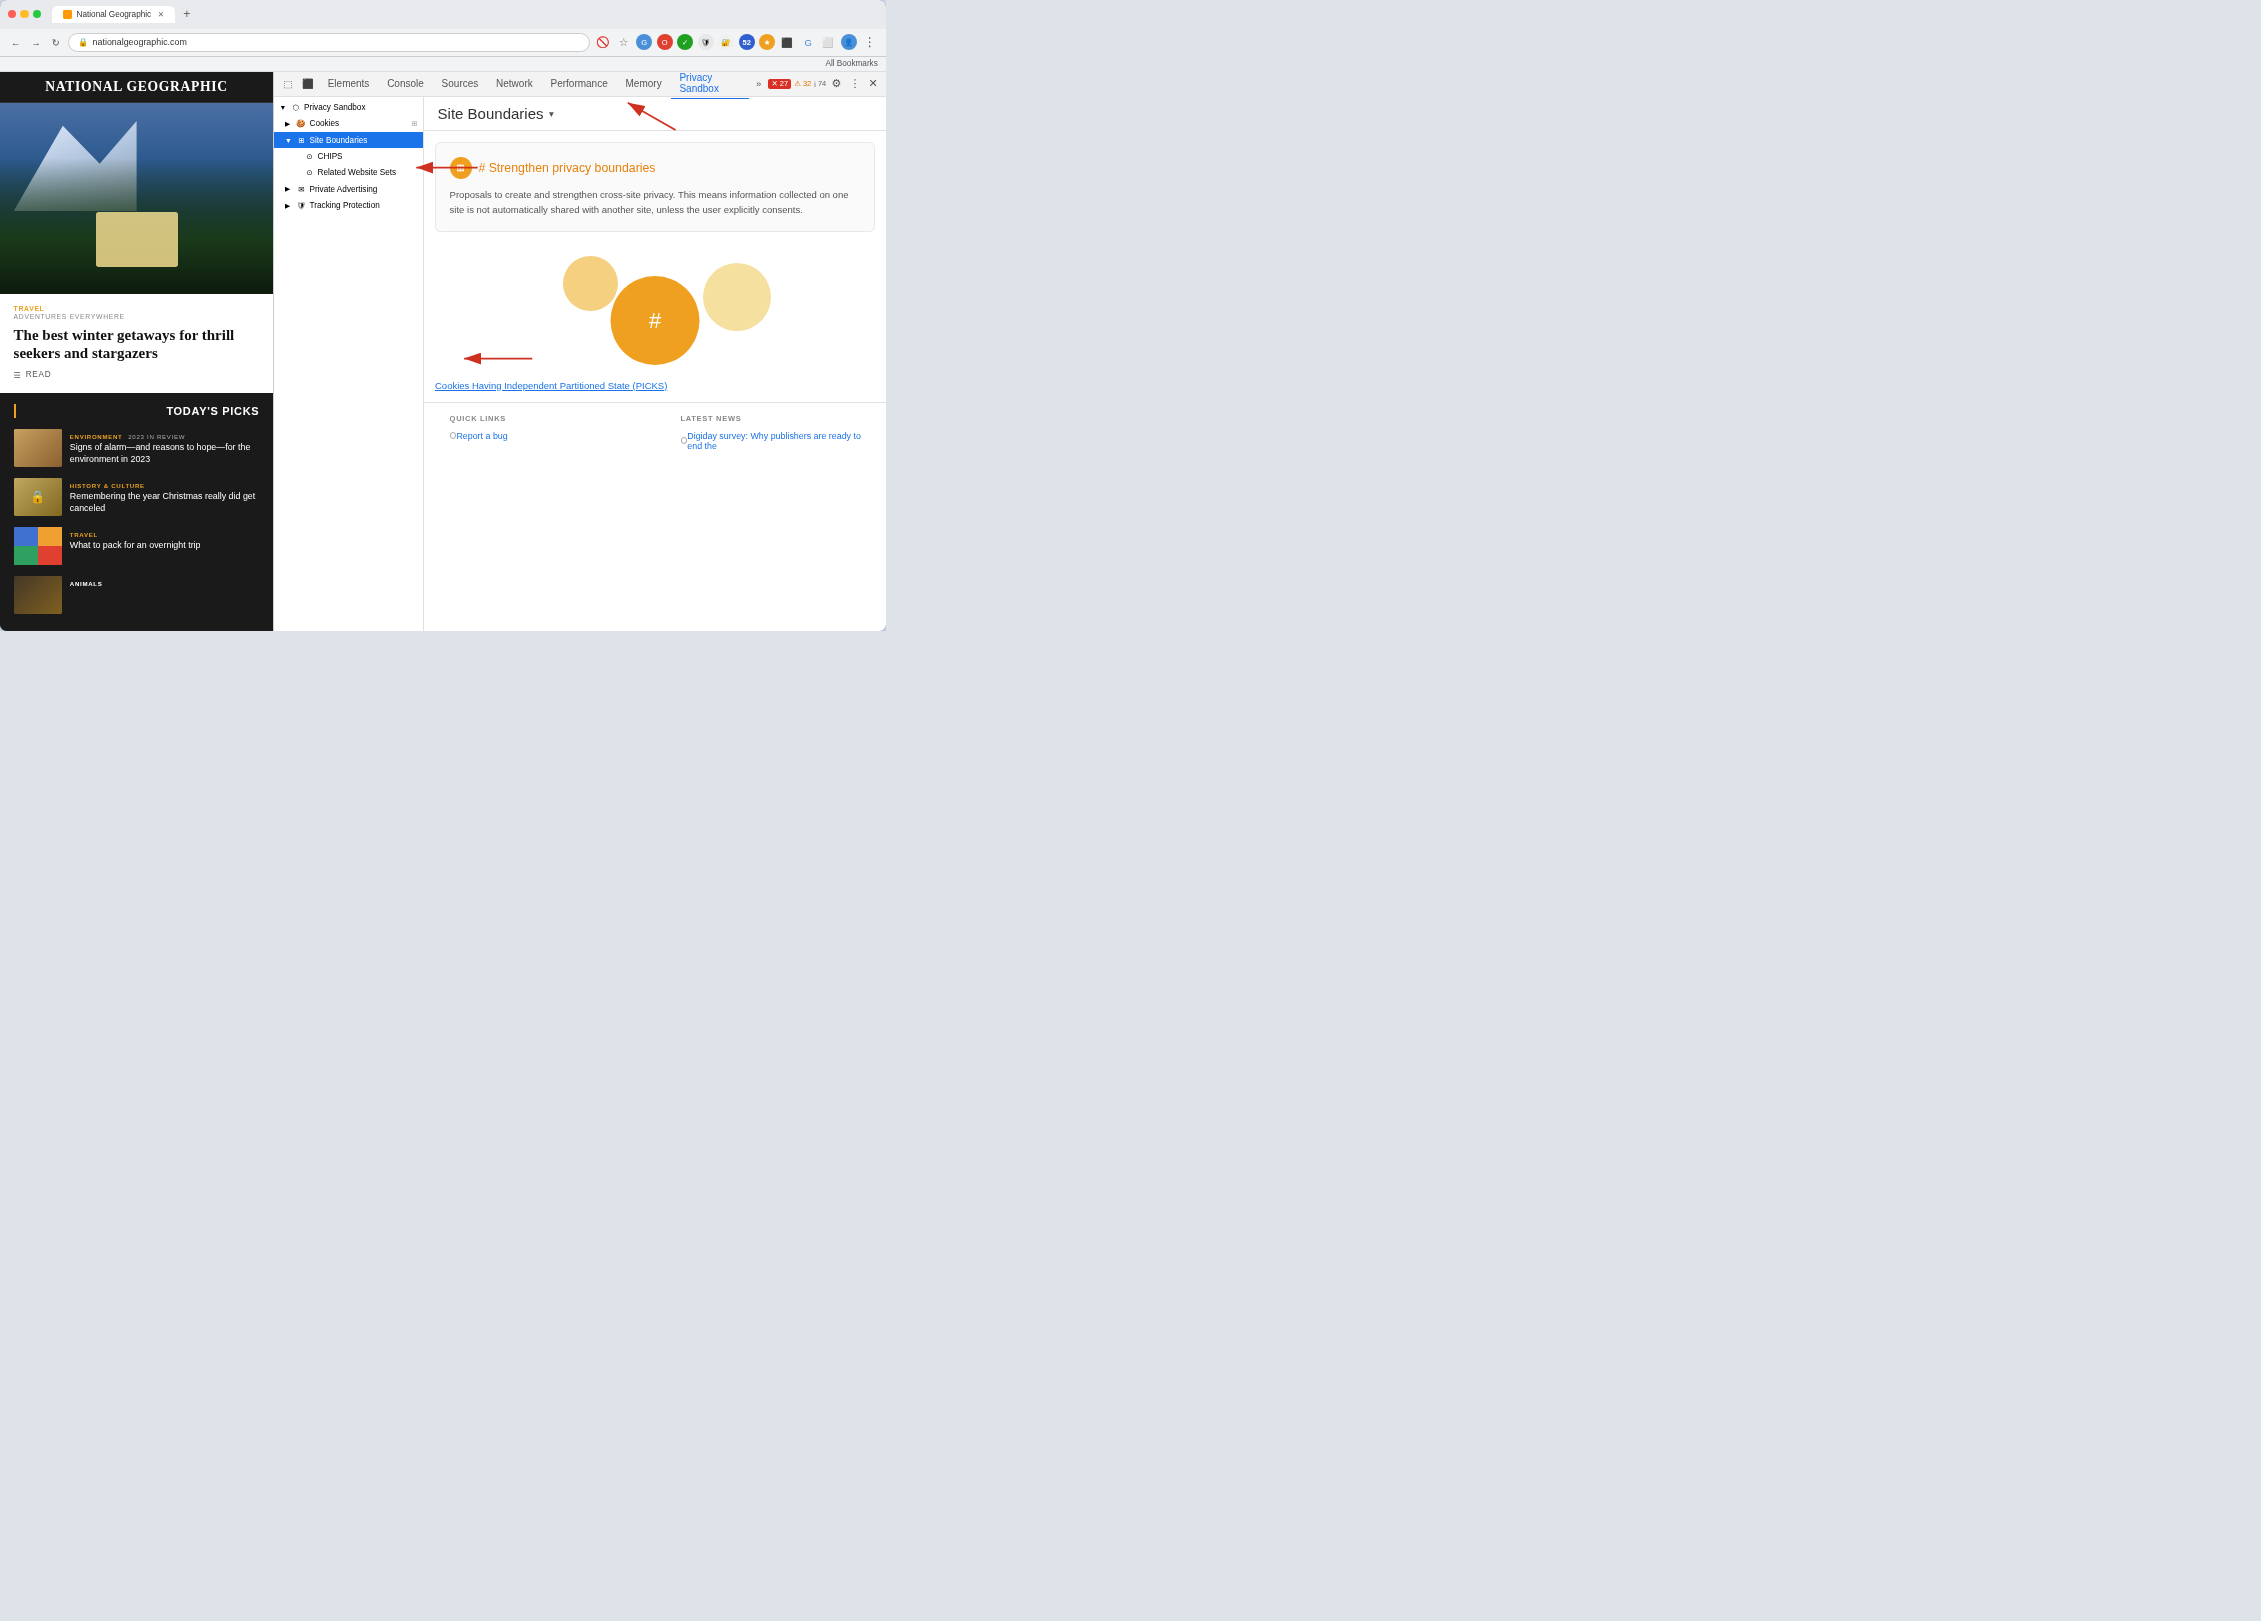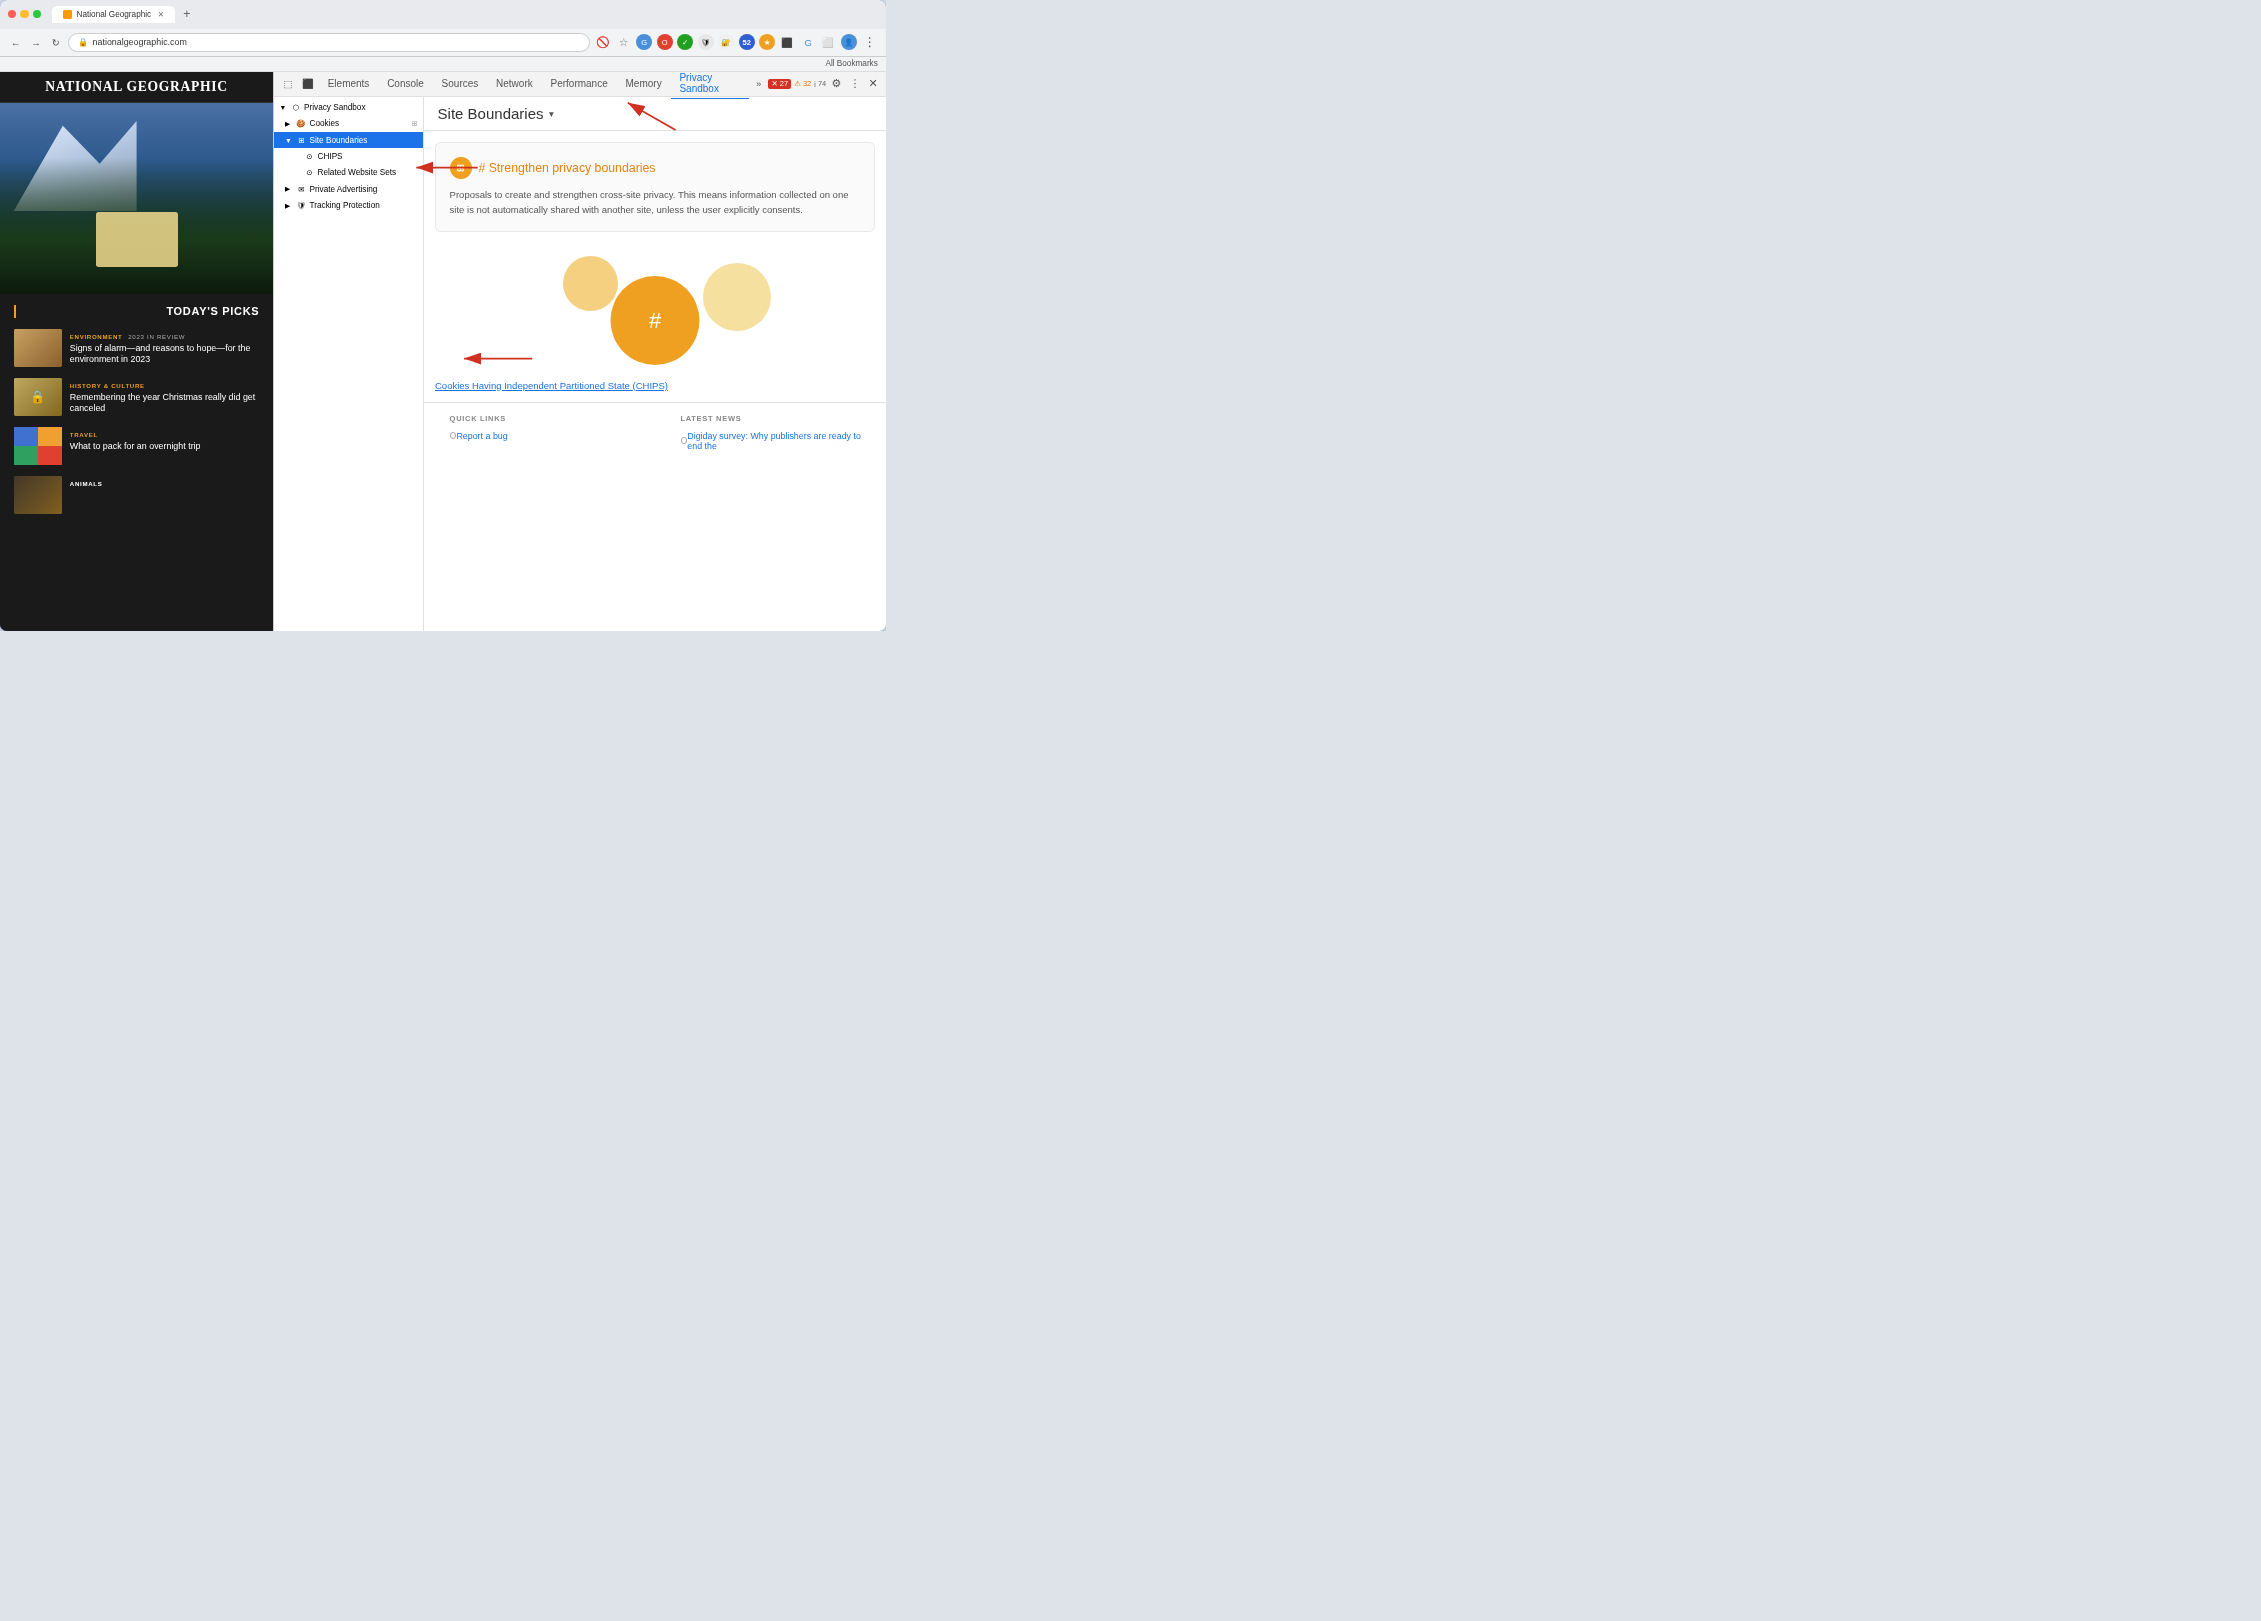--- a/index.html
+++ b/index.html
@@ -181,20 +181,29 @@
   <div class="main-area">
 
     <div class="natgeo-site">
       <div class="natgeo-header">
         <span class="natgeo-logo">National Geographic</span>
       </div>
       <div class="hero-image">
         <div class="hero-mountain"></div>
         <div class="hero-trees"></div>
         <div class="hero-building"></div>
+      </div>
+      <div class="article-card">
+        <div class="article-tag">TRAVEL</div>
+        <div class="article-subtitle">ADVENTURES EVERYWHERE</div>
+        <div class="article-title">The best winter getaways for thrill seekers and stargazers</div>
+        <div class="read-link">
+          <span>☰</span>
+          <span>READ</span>
+        </div>
       </div>
 
       <div class="today-picks">
         <div class="picks-header">
           <div class="picks-bar"></div>
           <div class="picks-title">TODAY'S PICKS</div>
         </div>
 
         <div class="pick-item">
           <div class="pick-thumb pick-thumb-1"></div>
@@ -342,21 +351,21 @@
 
           <div class="circles-area">
             <div class="circle-tl"></div>
             <div class="circle-tr"></div>
             <div class="circle-big">
               <span class="fence-icon">#</span>
             </div>
           </div>
 
           <div class="chips-link">
-            <a href="#">Cookies Having Independent Partitioned State (CHIPS)</a>
+            <a href="#">Cookies Having Independent Partitioned State (PICKS)</a>
           </div>
 
           <div class="bottom-section">
             <div class="bottom-col">
               <div class="bottom-col-title">QUICK LINKS</div>
               <div class="bottom-link">
                 <span class="link-circle"></span>
                 <span>Report a bug</span>
               </div>
             </div>

